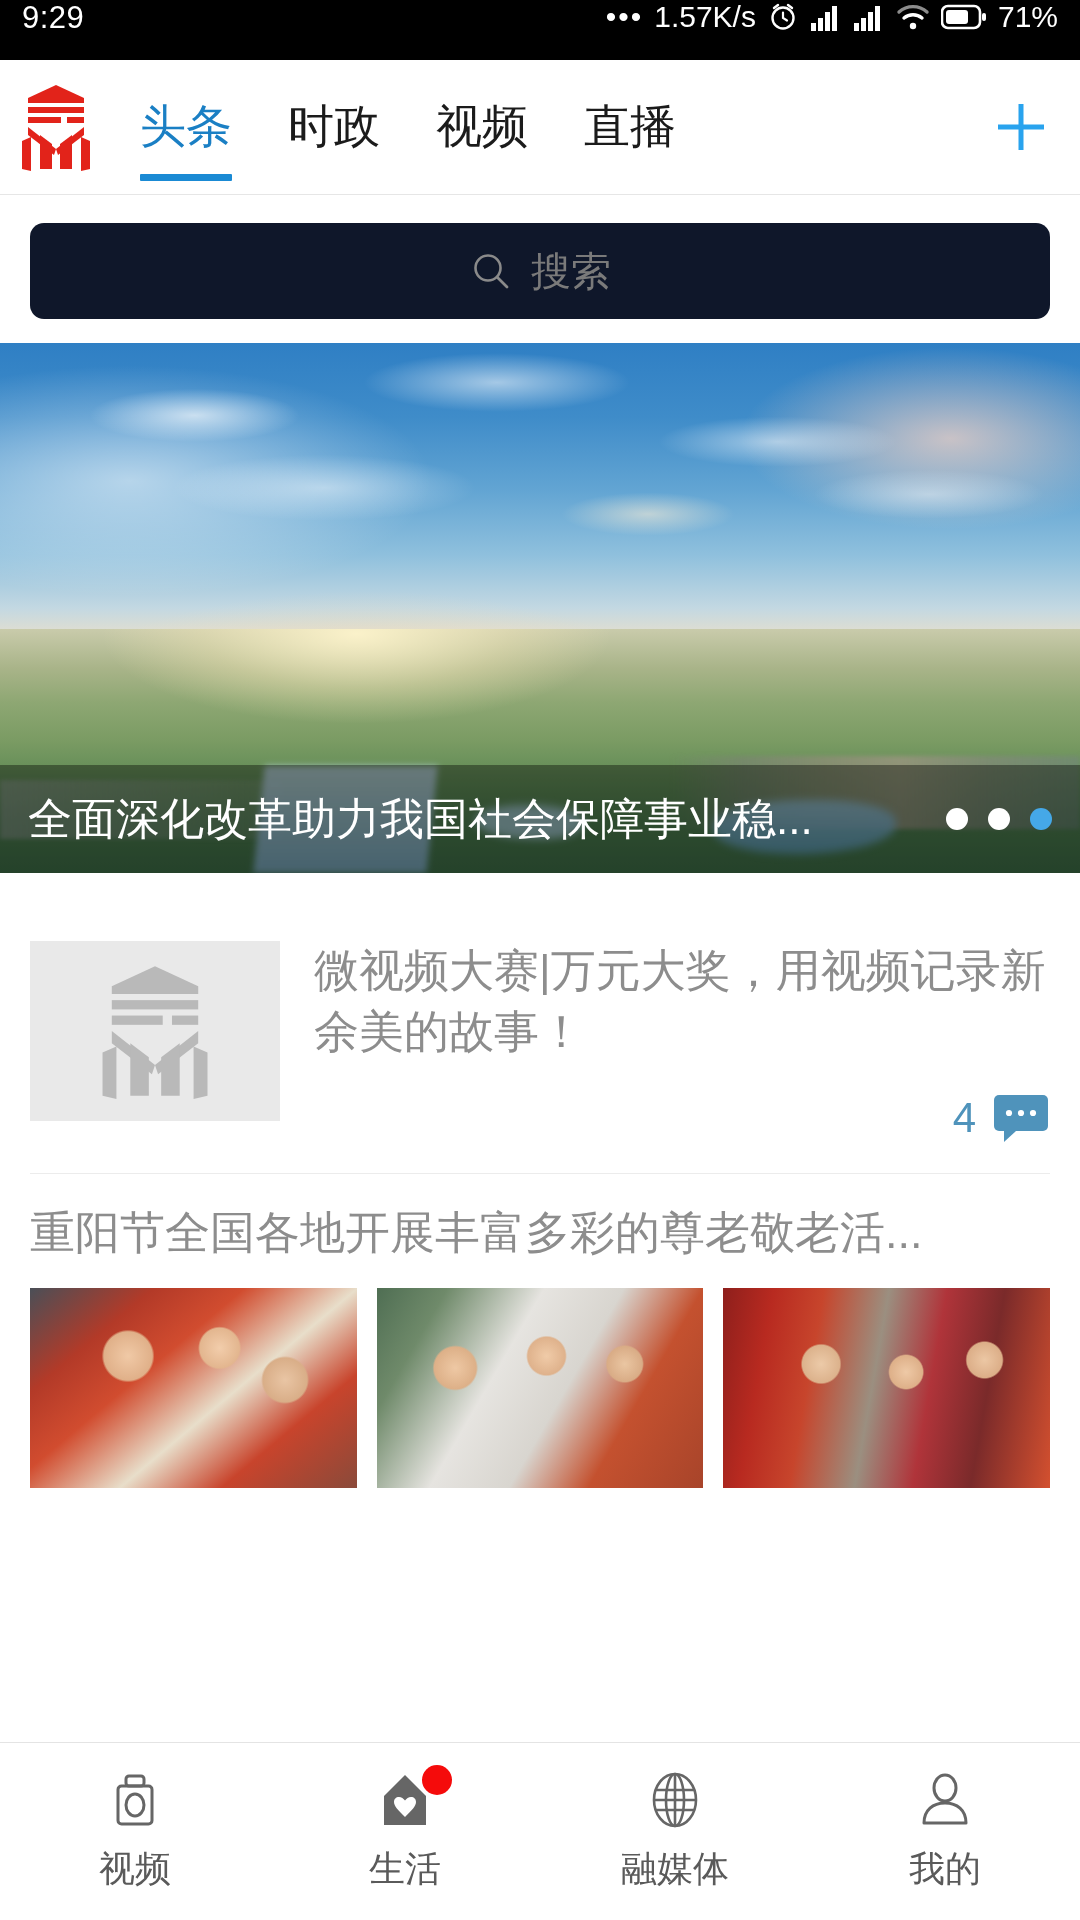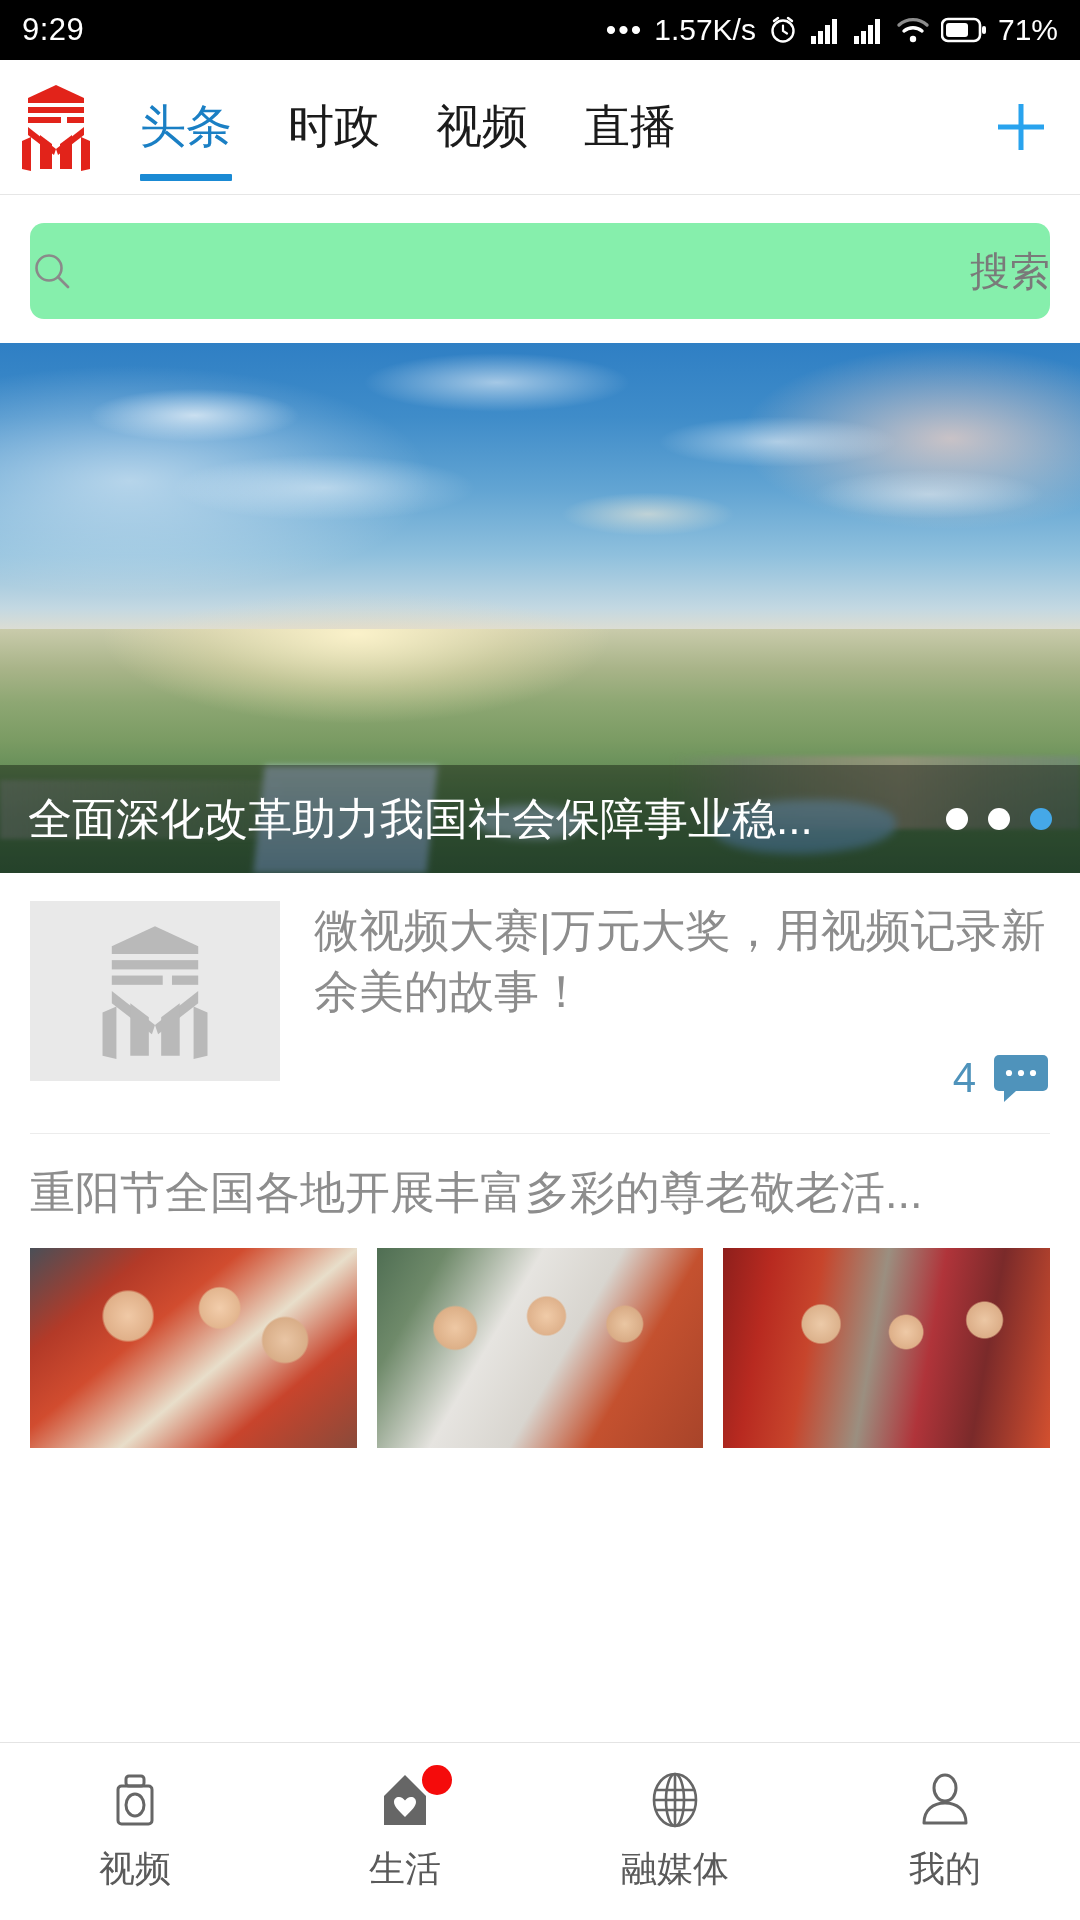--- a/index.html
+++ b/index.html
@@ -5,21 +5,21 @@
   * { margin:0; padding:0; box-sizing:border-box; }
   html, body {
     width:1080px; height:1920px;
     font-family:"Liberation Sans","DejaVu Sans",sans-serif;
     background:#ffffff; overflow:hidden;
   }
 
   
   .statusbar {
     height:60px; background:#000; color:#fff;
-    display:flex; align-items:center; padding:0 22px;
+    display:flex; align-items:flex-start; padding:0 22px;
     font-size:31px; font-weight:400;
   }
   .sb-time { letter-spacing:0.5px; }
   .sb-spacer { flex:1; }
   .sb-right { display:flex; align-items:center; gap:11px; }
   .sb-dots { letter-spacing:2px; font-size:30px; line-height:0.6; }
   .sb-speed { font-size:30px; }
   .sb-icon { display:flex; align-items:center; }
 
   
@@ -54,22 +54,22 @@
   }
   .plus-btn {
     width:118px; min-width:118px; height:100%;
     display:flex; align-items:center; justify-content:center;
     background:#fff; z-index:3;
   }
 
   
   .search-region { padding:28px 30px 24px 30px; background:#fff; }
   .searchbar {
-    height:96px; background:#86efac; border-radius:14px;
-    display:flex; align-items:center; justify-content:space-between; gap:18px;
+    height:96px; background:#0f172a; border-radius:14px;
+    display:flex; align-items:center; justify-content:center; gap:18px;
   }
   .search-ph { font-size:40px; color:#7a7a7a; }
 
   
   .carousel { position:relative; width:1080px; height:530px; overflow:hidden; }
   .hero-sky {
     position:absolute; inset:0;
     background:
       radial-gradient(ellipse 520px 230px at 34% 78%, rgba(255,236,190,0.95) 0%, rgba(255,222,170,0.45) 38%, rgba(255,255,255,0) 72%),
       radial-gradient(ellipse 300px 130px at 88% 18%, rgba(255,214,196,0.70) 0%, rgba(255,255,255,0) 70%),
@@ -133,21 +133,21 @@
   .carousel-title {
     flex:1; color:#fff; font-size:44px; white-space:nowrap;
     overflow:hidden; text-overflow:ellipsis;
   }
   .dots { display:flex; align-items:center; gap:20px; margin-left:22px; }
   .dot { width:22px; height:22px; border-radius:50%; background:#ffffff; }
   .dot.active { background:#45a8e8; }
 
   
   .newslist { background:#fff; }
-  .news-item { padding:28px 30px 0 30px; }
+  .news-item { padding:28px 30px 0 30px;margin-top:40px; }
   .item-a { display:flex; gap:34px; }
   .thumb-ph {
     width:250px; min-width:250px; height:180px; background:#e9e9e9;
     display:flex; align-items:center; justify-content:center;
   }
   .item-a-body { flex:1; display:flex; flex-direction:column; }
   .item-title-a {
     font-size:45px; line-height:1.35; color:#8d8d8d; font-weight:400;
   }
   .item-meta {

